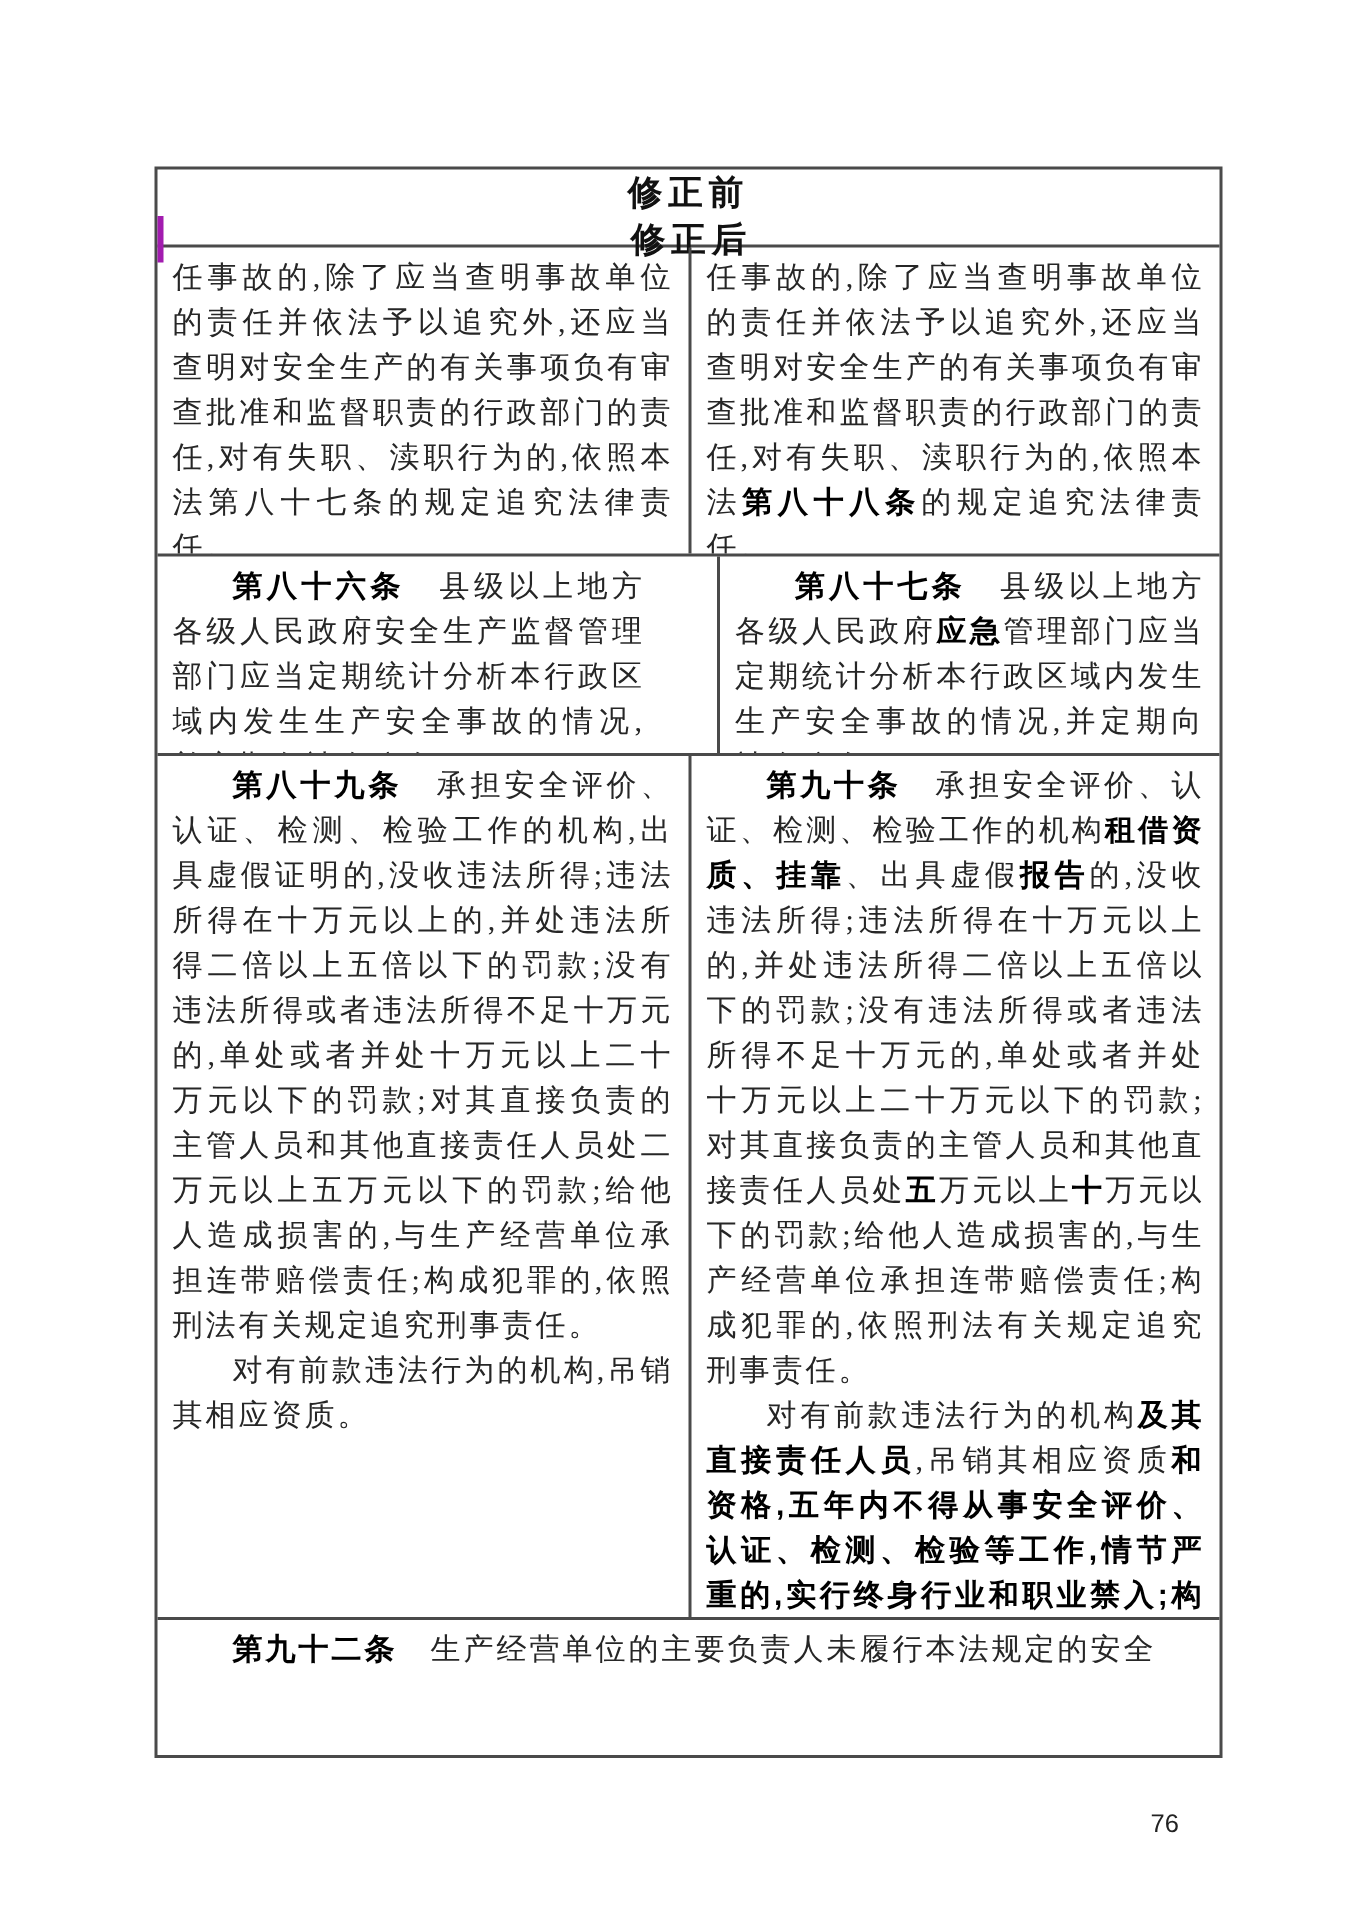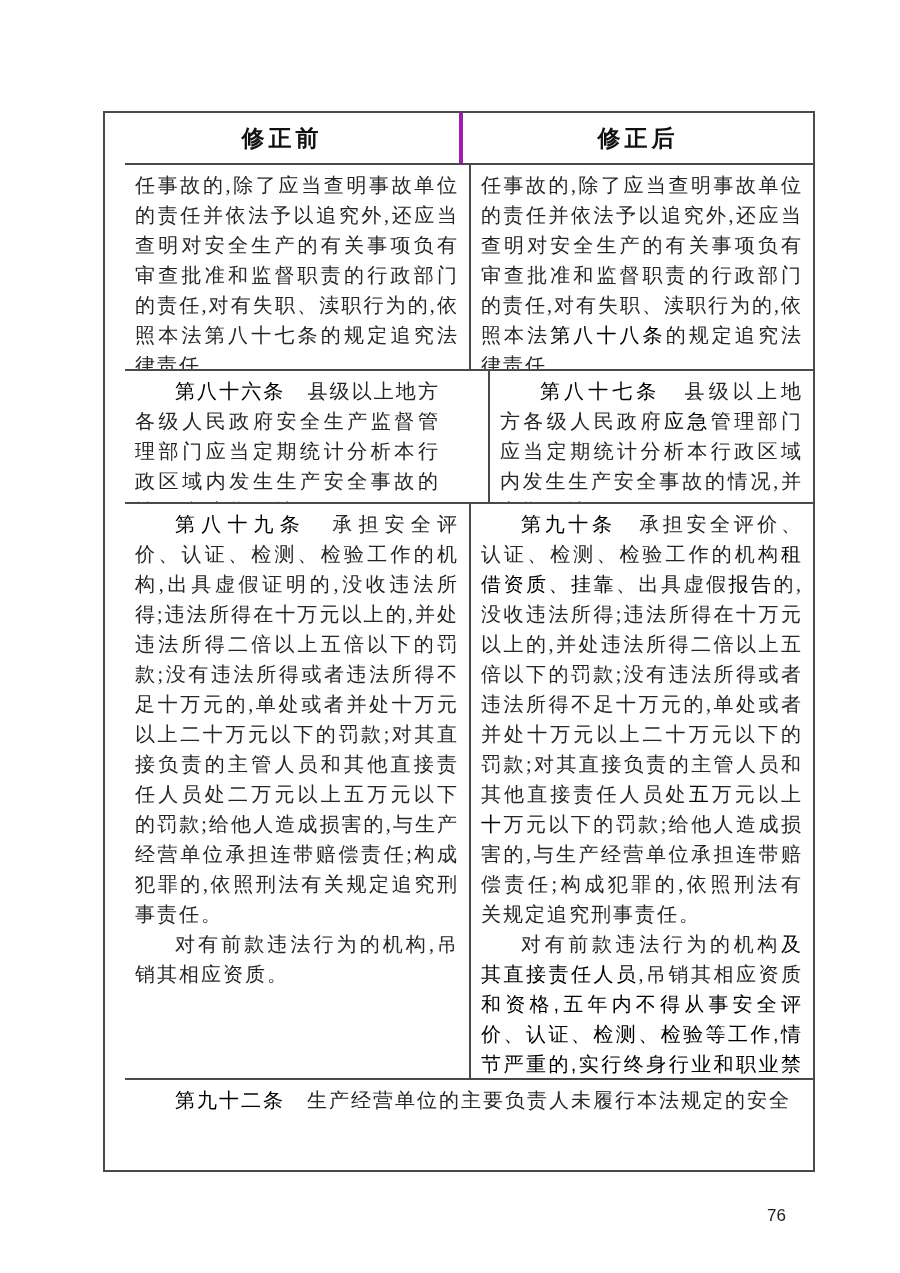--- a/index.html
+++ b/index.html
@@ -23,41 +23,41 @@
     width: 712px;
     height: 1061px;
     border: 2px solid #4a4a4a;
     box-sizing: border-box;
     background: #ffffff;
   }
   .thead {
     display: flex;
     height: 50px;
     box-sizing: border-box;
+    flex-direction: column;
   }
   .th {
     flex: 1 1 50%;
     display: flex;
     align-items: center;
     justify-content: center;
     font-family: "Liberation Sans", sans-serif;
     font-weight: 700;
     font-size: 23px;
     letter-spacing: 4px;
     color: #111;
     box-sizing: border-box;
   }
   .th + .th {
     border-left: 4px solid #a21caf;
   }
   .trow {
     display: flex;
     border-top: 2px solid #4a4a4a;
     box-sizing: border-box;
-    margin-left: 20px;
   }
   .td {
     flex: 1 1 50%;
     box-sizing: border-box;
     padding: 5px 10px 0 10px;
     overflow: hidden;
   }
   .td + .td {
     border-left: 2px solid #4a4a4a;
   }
@@ -72,21 +72,21 @@
     letter-spacing: 2px;
     text-align: justify;
     text-align-last: left;
     color: #262626;
   }
   .para.indent {
     text-indent: 2em;
   }
   .run.bold {
     font-family: "Liberation Sans", sans-serif;
-    font-weight: 400;
+    font-weight: 700;
     color: #000;
   }
   .pageno {
     position: absolute;
     left: 767px;
     top: 1206px;
     font-family: "Liberation Sans", sans-serif;
     font-size: 17px;
     color: #222;
   }

